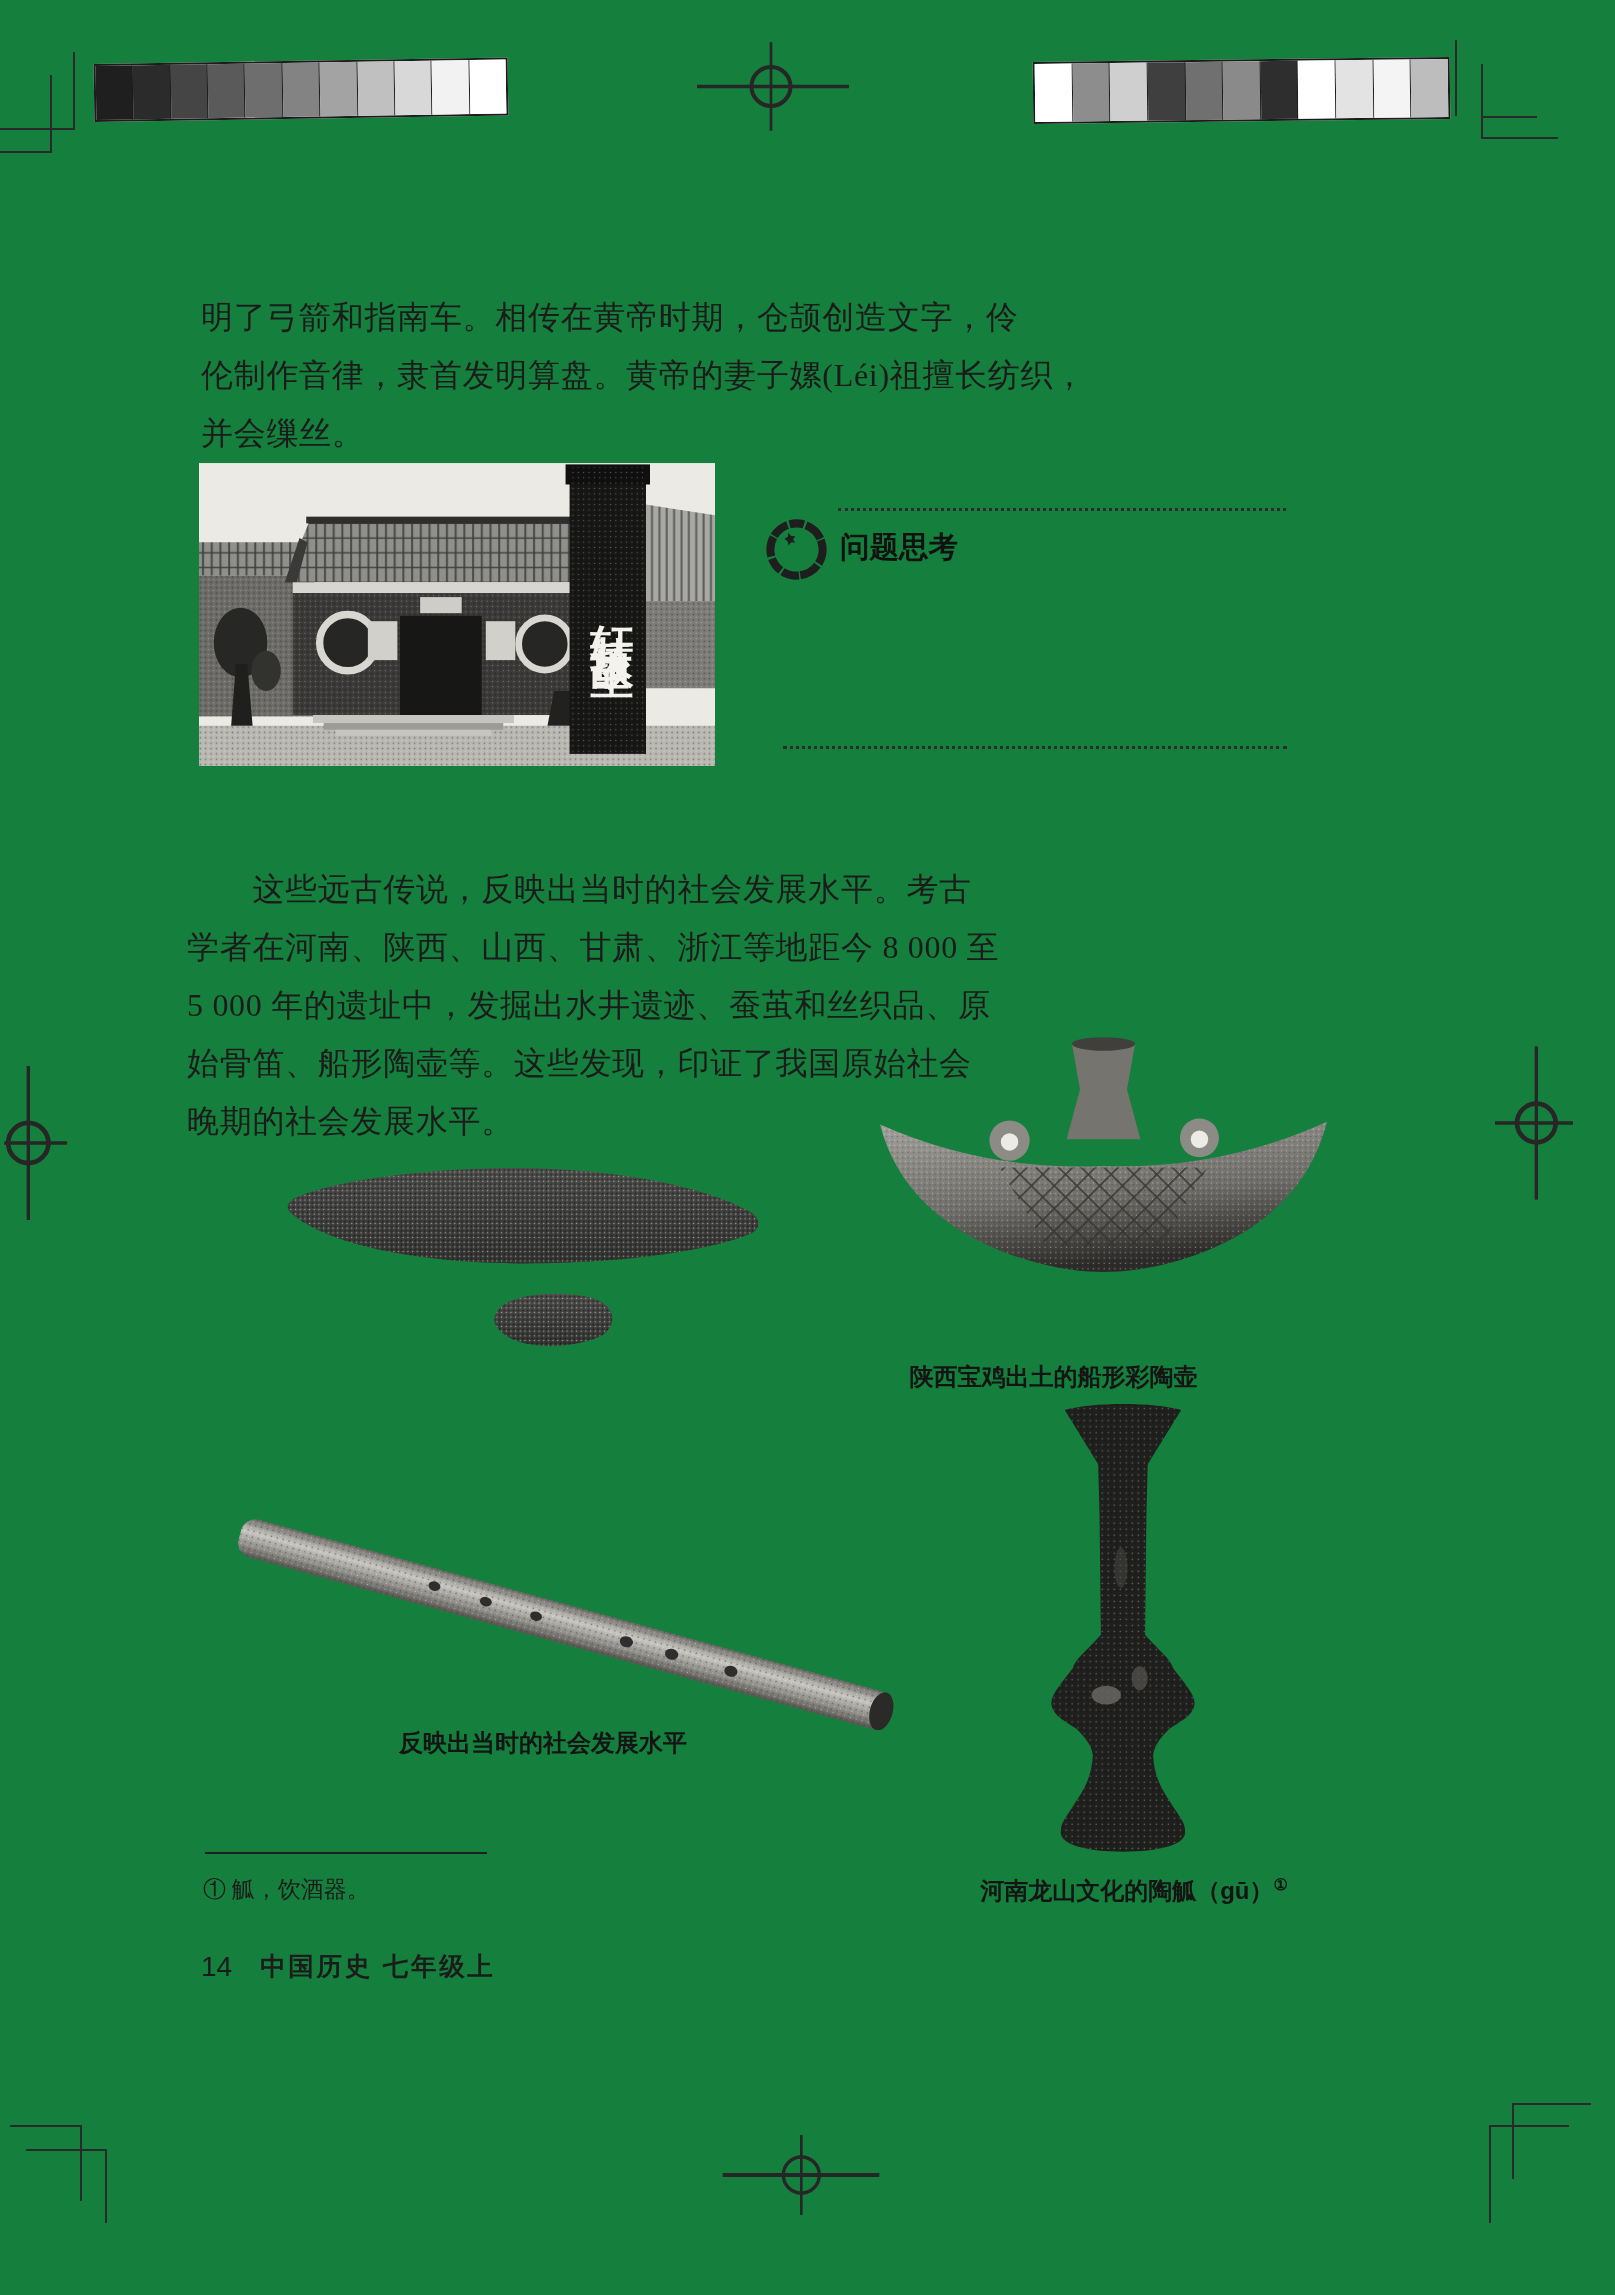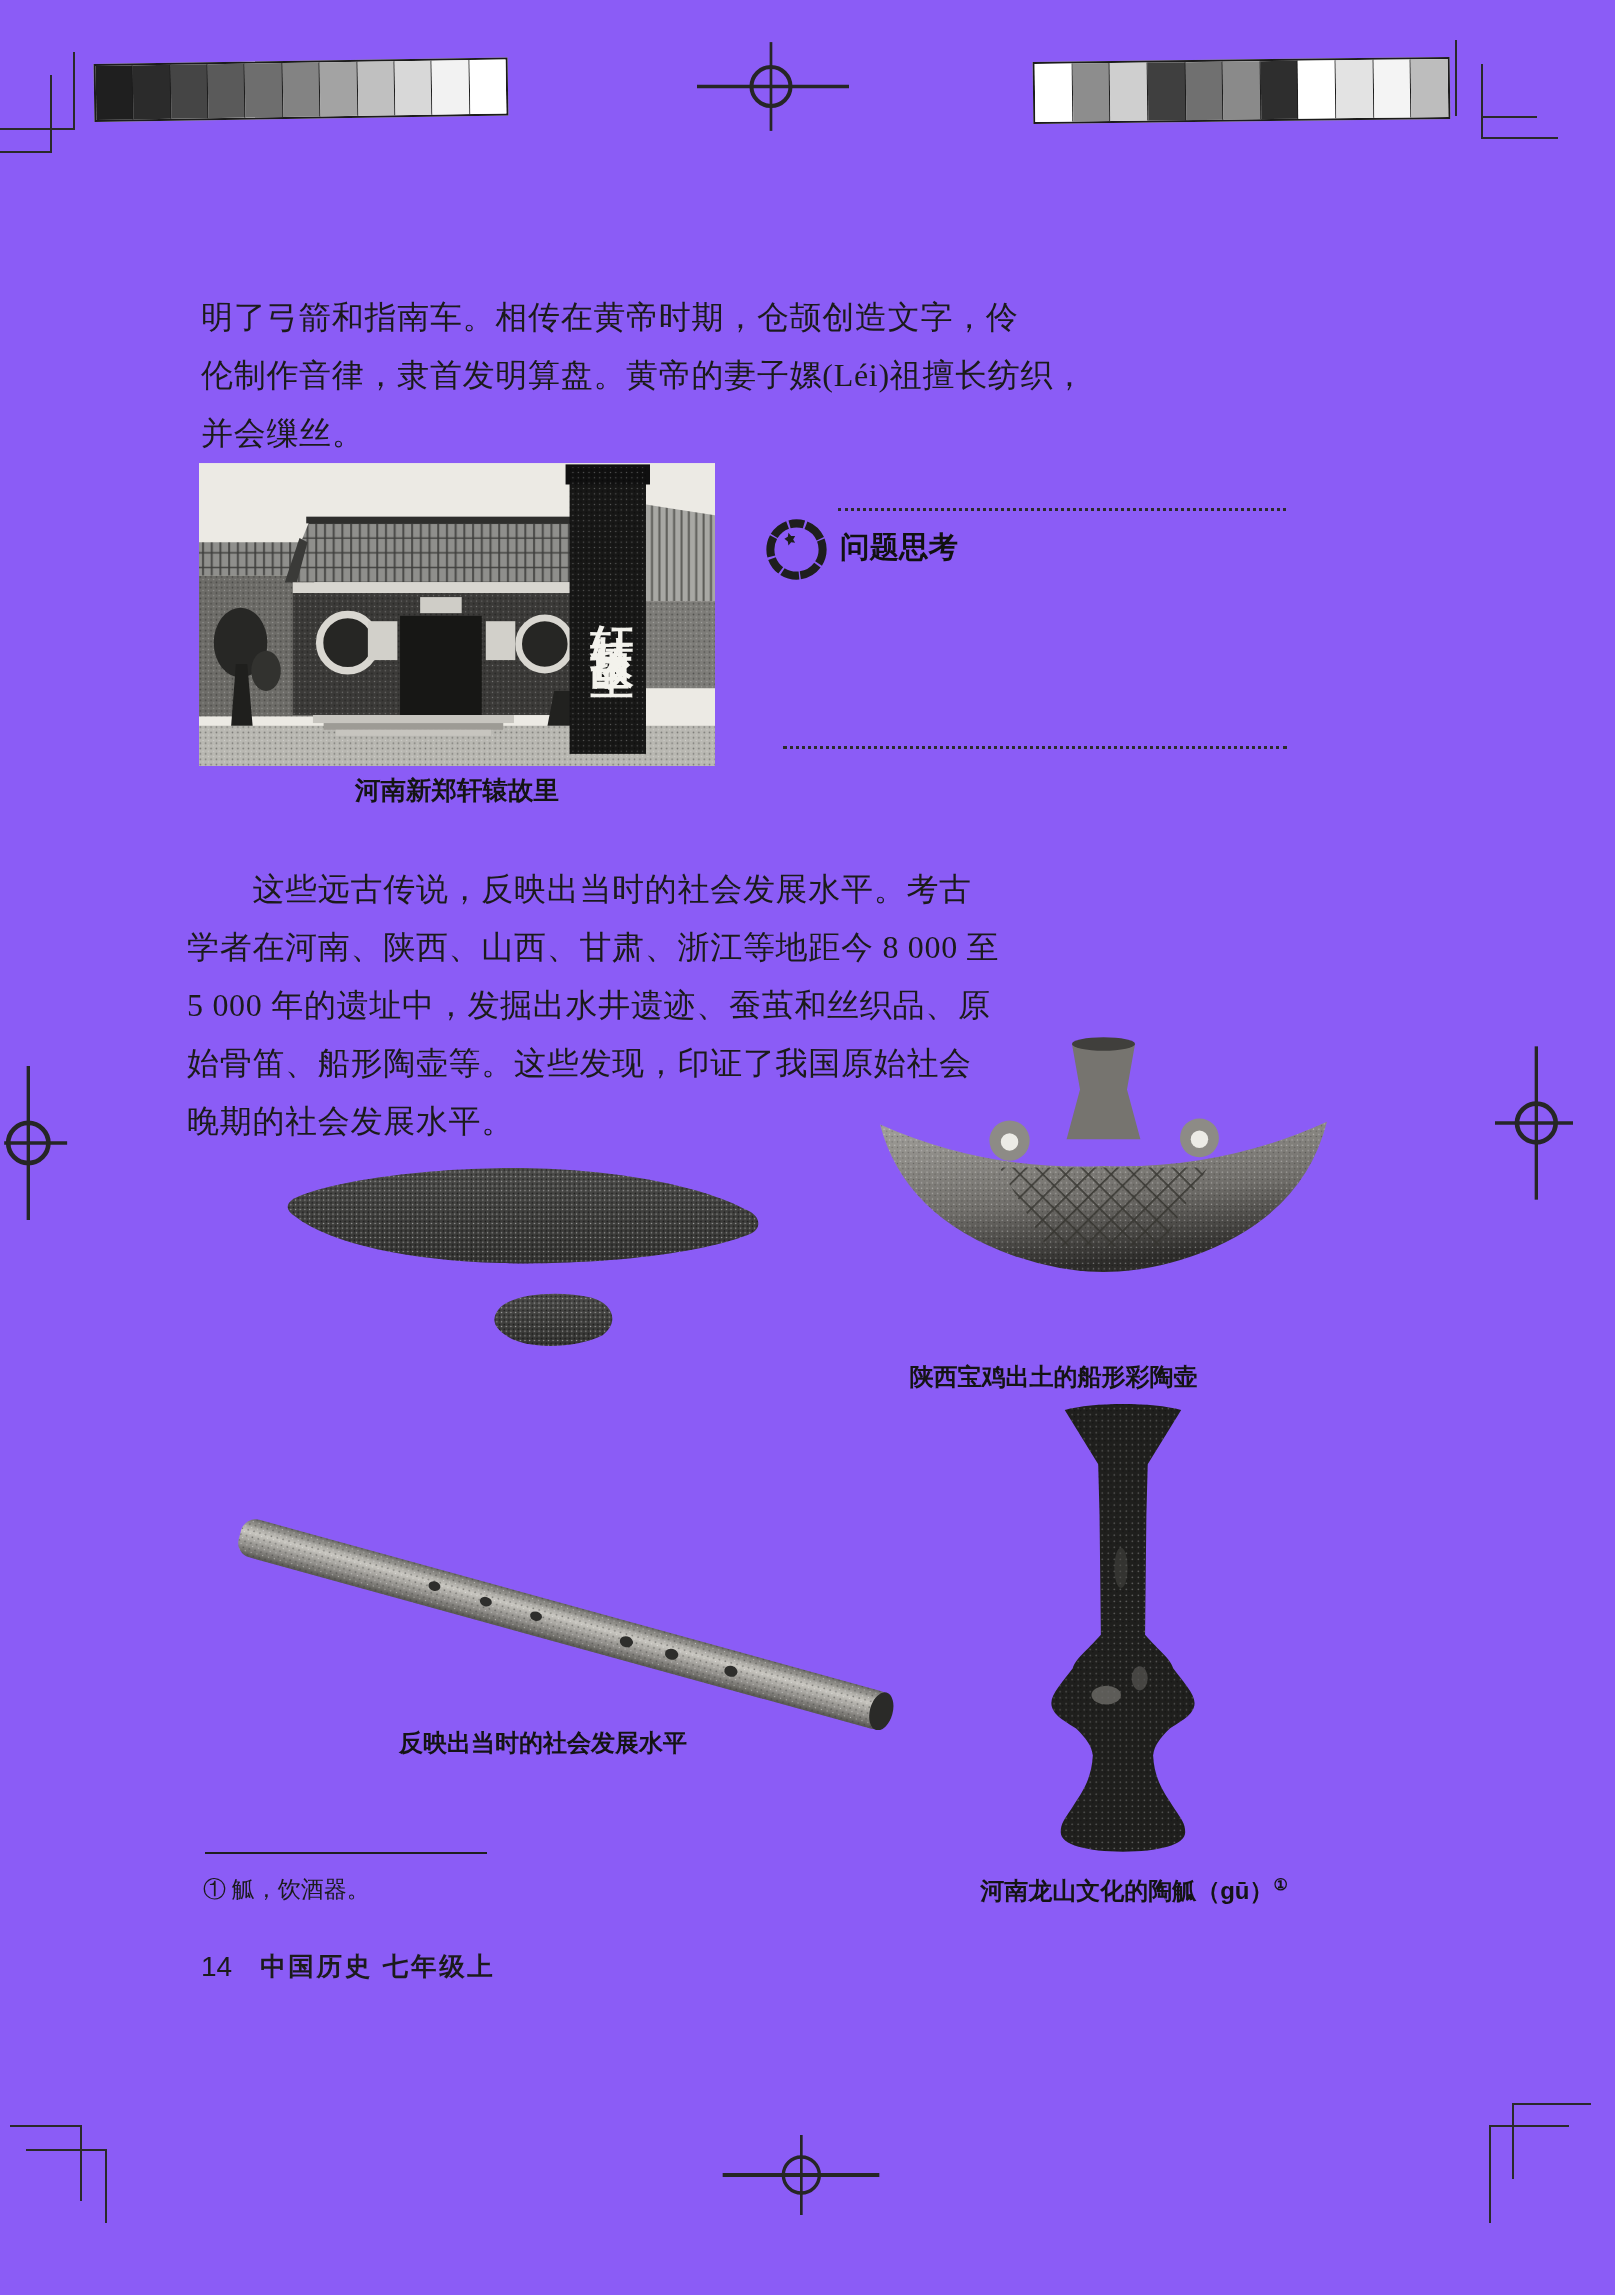--- a/index.html
+++ b/index.html
@@ -1,18 +1,18 @@
 <!DOCTYPE html>
 <html style="font-size:10.7px"><head>
 <meta charset="utf-8">
 <style>
   html,body{margin:0;padding:0;background:#e9e9e9;}
   .page{
     position:relative; width:1615px; height:2295px;
-    background:#8b5cf6; overflow:hidden;
+    background:#15803d; overflow:hidden;
     font-family:"Liberation Serif", serif; color:#1b1b1b;
   }
   
   .mark-line{position:absolute; background:#2a2a2a;}
   .reg-mark{position:absolute;}
   .cal-bar{
     position:absolute; display:flex; box-sizing:border-box;
     border:2px solid #1c1c1c; background:#fff;
   }
   .cal-bar .swatch{flex:1; border-right:1.3px solid #1c1c1c;}
@@ -182,21 +182,20 @@
 
     <rect x="553" y="6" width="114" height="428" fill="#171716"></rect>
     <rect x="547" y="2" width="126" height="30" fill="#101010"></rect>
     <rect x="553" y="6" width="114" height="428" fill="url(#spkP)"></rect>
 
     <polygon points="667,62 770,78 770,206 667,206" fill="url(#hatchR)"></polygon>
     <rect x="667" y="206" width="103" height="130" fill="#7d7c78"></rect>
     <rect x="667" y="206" width="103" height="130" fill="url(#spkP)"></rect>
   </svg>
   <div class="stele-text" style="left:578px;top:480px;width:63px;height:268px;">轩辕故里</div>
-  <div class="caption photo-caption" style="left:199px;top:773px;width:516px;">河南新郑轩辕故里</div>
 
   <div class="dotted-rule" style="left:838px;top:508px;width:448px;"></div>
   <svg class="reg-mark" style="left:763px;top:516px;" width="67" height="67" viewBox="0 0 100 100">
     <circle cx="50" cy="50" r="39" fill="none" stroke="#1e1e1e" stroke-width="12" stroke-dasharray="22 3 30 2 26 3"></circle>
     <path d="M32 34 l5 -3 l1 -6 l4 5 l6 0 l-3 5 l3 5 l-6 -1 l-4 5 l-1 -6 Z" fill="#1e1e1e"></path>
   </svg>
   <div class="think-title" style="left:840px;top:528px;">问题思考</div>
   <div class="dotted-rule" style="left:783px;top:746px;width:504px;"></div>
 
   <div class="body-para" style="left:187px;top:860px;width:902px;">　　这些远古传说，反映出当时的社会发展水平。考古

